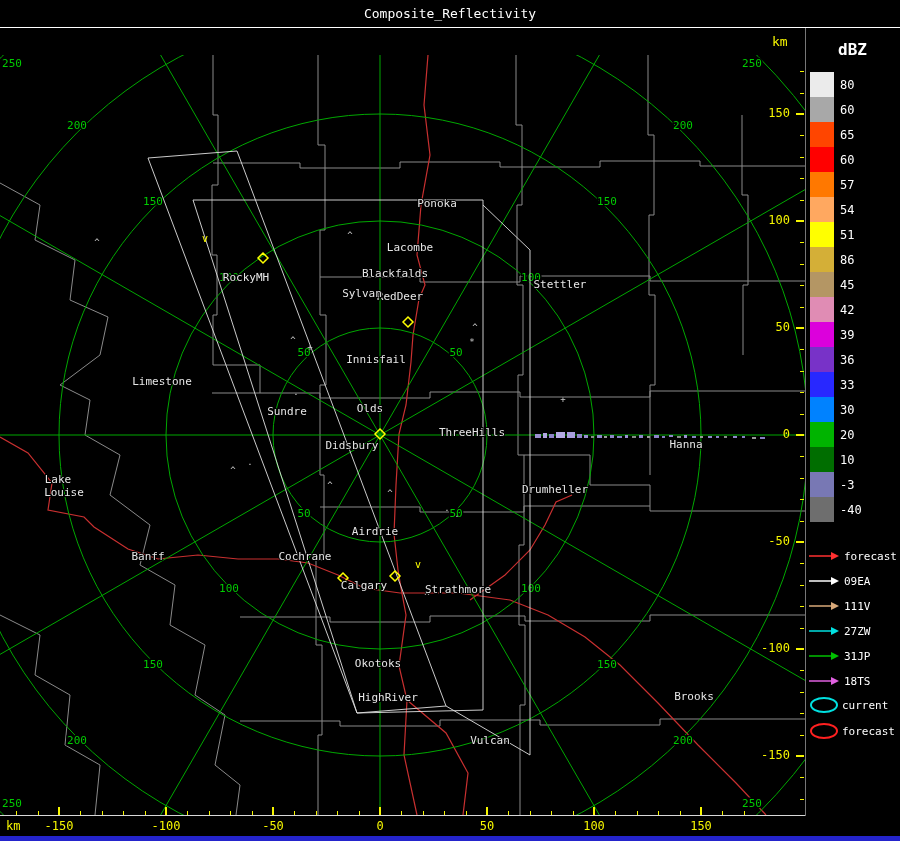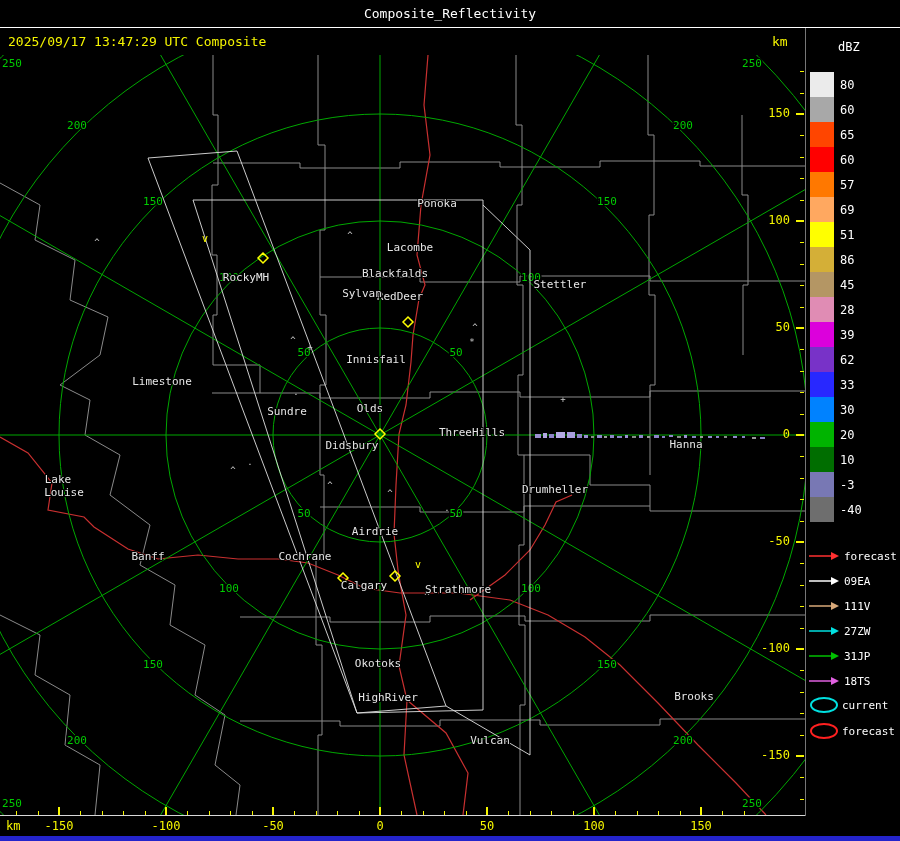--- a/index.html
+++ b/index.html
@@ -10,21 +10,21 @@
               line-height:27px; font-size:13px; }
   .header { position:absolute; top:28px; left:0; width:805px; height:27px;
             color:#f5f500; font-size:13px; line-height:27px; }
   .header .dt { position:absolute; left:8px; }
   .header .km { position:absolute; left:772px; }
   .map { position:absolute; top:55px; left:0; width:805px; height:760px;
          border-bottom:1px solid #d8d8d8; }
   #radar-svg { display:block; background:#000; }
   .rightpanel { position:absolute; top:28px; left:805px; width:94px; height:788px;
                 border-left:1px solid #777; background:#000; }
-  .dbz { position:absolute; top:12px; left:32px; color:#fff; font-size:12px; }
+  .dbz { position:absolute; top:12px; left:32px; color:#fff; font-size:16px;font-weight:bold; }
   #colorbar { position:absolute; top:44px; left:4px; }
   .cb-row { display:flex; align-items:center; height:25px; }
   .cb-swatch { width:24px; height:25px; }
   .cb-label { color:#fff; font-size:12px; margin-left:6px; }
   #veclegend { position:absolute; top:516px; left:2px; }
   .leg-row { display:flex; align-items:center; height:25px; }
   .leg-label { color:#fff; font-size:11px; margin-left:4px; }
   #ellegend { position:absolute; top:664px; left:2px; }
   .el-row { display:flex; align-items:center; height:26px; }
   .ellipse { width:24px; height:12px; border-radius:50%; border:2px solid #fff; margin-left:2px; }
@@ -38,21 +38,20 @@
   .tick { position:absolute; background:#f5f500; }
 </style>
 </head>
 <body>
 
 <div class="titlebar">
   <span>Composite_Reflectivity</span>
 </div>
 
 <div class="header">
-  <span class="dt">2025/09/17 13:47:29 UTC Composite</span>
   <span class="km">km</span>
 </div>
 
 <div class="map">
   <svg id="radar-svg" width="805" height="760">
       <polyline points="318,0 318,90 325,90 325,175 320,175 320,260 326,260 326,330 320,330 320,420 324,420 324,505 316,505 316,590 322,590 322,680 318,680 318,760" fill="none" stroke="#8a8a8a" stroke-width="1"></polyline>
       <polyline points="213,0 213,60 218,60 218,130 212,130 212,200 217,200 217,260 213,260 213,310" fill="none" stroke="#8a8a8a" stroke-width="1"></polyline>
       <polyline points="516,0 516,70 522,70 522,150 517,150 517,230 523,230 523,320 518,320 518,400 524,400 524,490 519,490 519,570 525,570 525,650 520,650 520,760" fill="none" stroke="#8a8a8a" stroke-width="1"></polyline>
       <polyline points="648,0 648,80 654,80 654,160 649,160 649,240 655,240 655,330 650,330 650,420" fill="none" stroke="#8a8a8a" stroke-width="1"></polyline>
       <polyline points="742,60 742,140 748,140 748,230 743,230 743,300" fill="none" stroke="#8a8a8a" stroke-width="1"></polyline>
@@ -283,45 +282,45 @@
       <div class="cb-row">
         <div class="cb-swatch" style="background: rgb(255, 0, 0);"></div>
         <span class="cb-label">60</span>
       </div>
       <div class="cb-row">
         <div class="cb-swatch" style="background: rgb(255, 120, 0);"></div>
         <span class="cb-label">57</span>
       </div>
       <div class="cb-row">
         <div class="cb-swatch" style="background: rgb(255, 168, 96);"></div>
-        <span class="cb-label">69</span>
+        <span class="cb-label">54</span>
       </div>
       <div class="cb-row">
         <div class="cb-swatch" style="background: rgb(255, 255, 0);"></div>
         <span class="cb-label">51</span>
       </div>
       <div class="cb-row">
         <div class="cb-swatch" style="background: rgb(212, 175, 55);"></div>
         <span class="cb-label">86</span>
       </div>
       <div class="cb-row">
         <div class="cb-swatch" style="background: rgb(180, 150, 100);"></div>
         <span class="cb-label">45</span>
       </div>
       <div class="cb-row">
         <div class="cb-swatch" style="background: rgb(224, 140, 180);"></div>
-        <span class="cb-label">28</span>
+        <span class="cb-label">42</span>
       </div>
       <div class="cb-row">
         <div class="cb-swatch" style="background: rgb(220, 0, 220);"></div>
         <span class="cb-label">39</span>
       </div>
       <div class="cb-row">
         <div class="cb-swatch" style="background: rgb(120, 50, 200);"></div>
-        <span class="cb-label">62</span>
+        <span class="cb-label">36</span>
       </div>
       <div class="cb-row">
         <div class="cb-swatch" style="background: rgb(40, 40, 255);"></div>
         <span class="cb-label">33</span>
       </div>
       <div class="cb-row">
         <div class="cb-swatch" style="background: rgb(0, 130, 255);"></div>
         <span class="cb-label">30</span>
       </div>
       <div class="cb-row">

